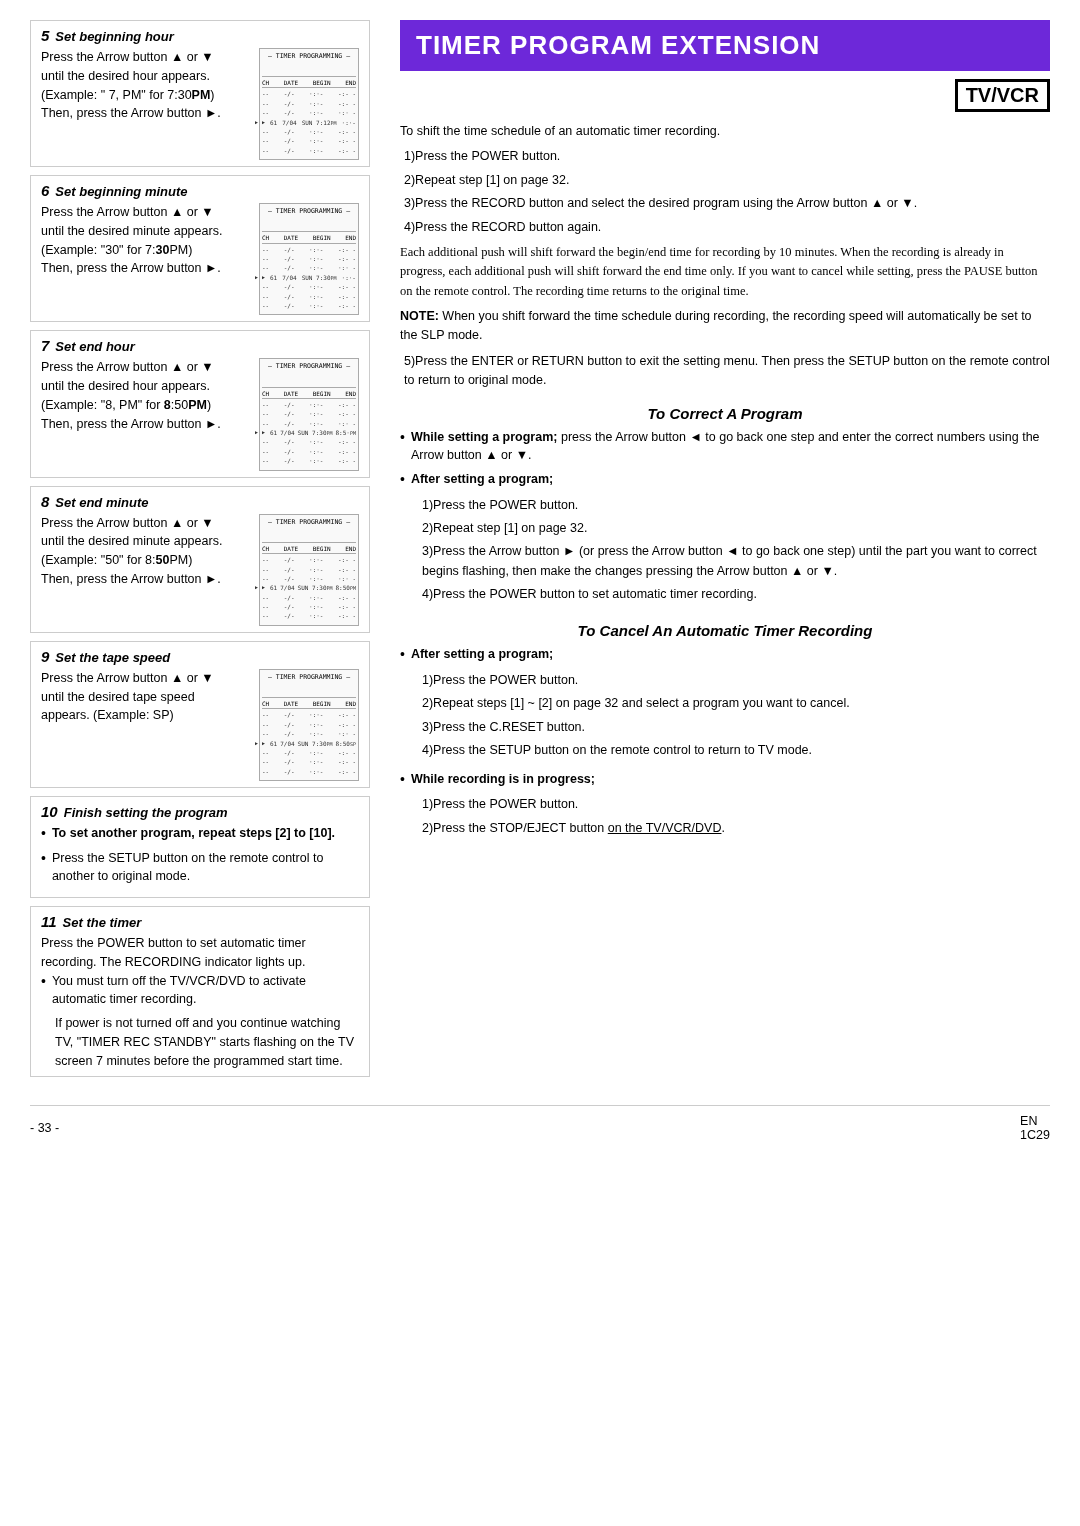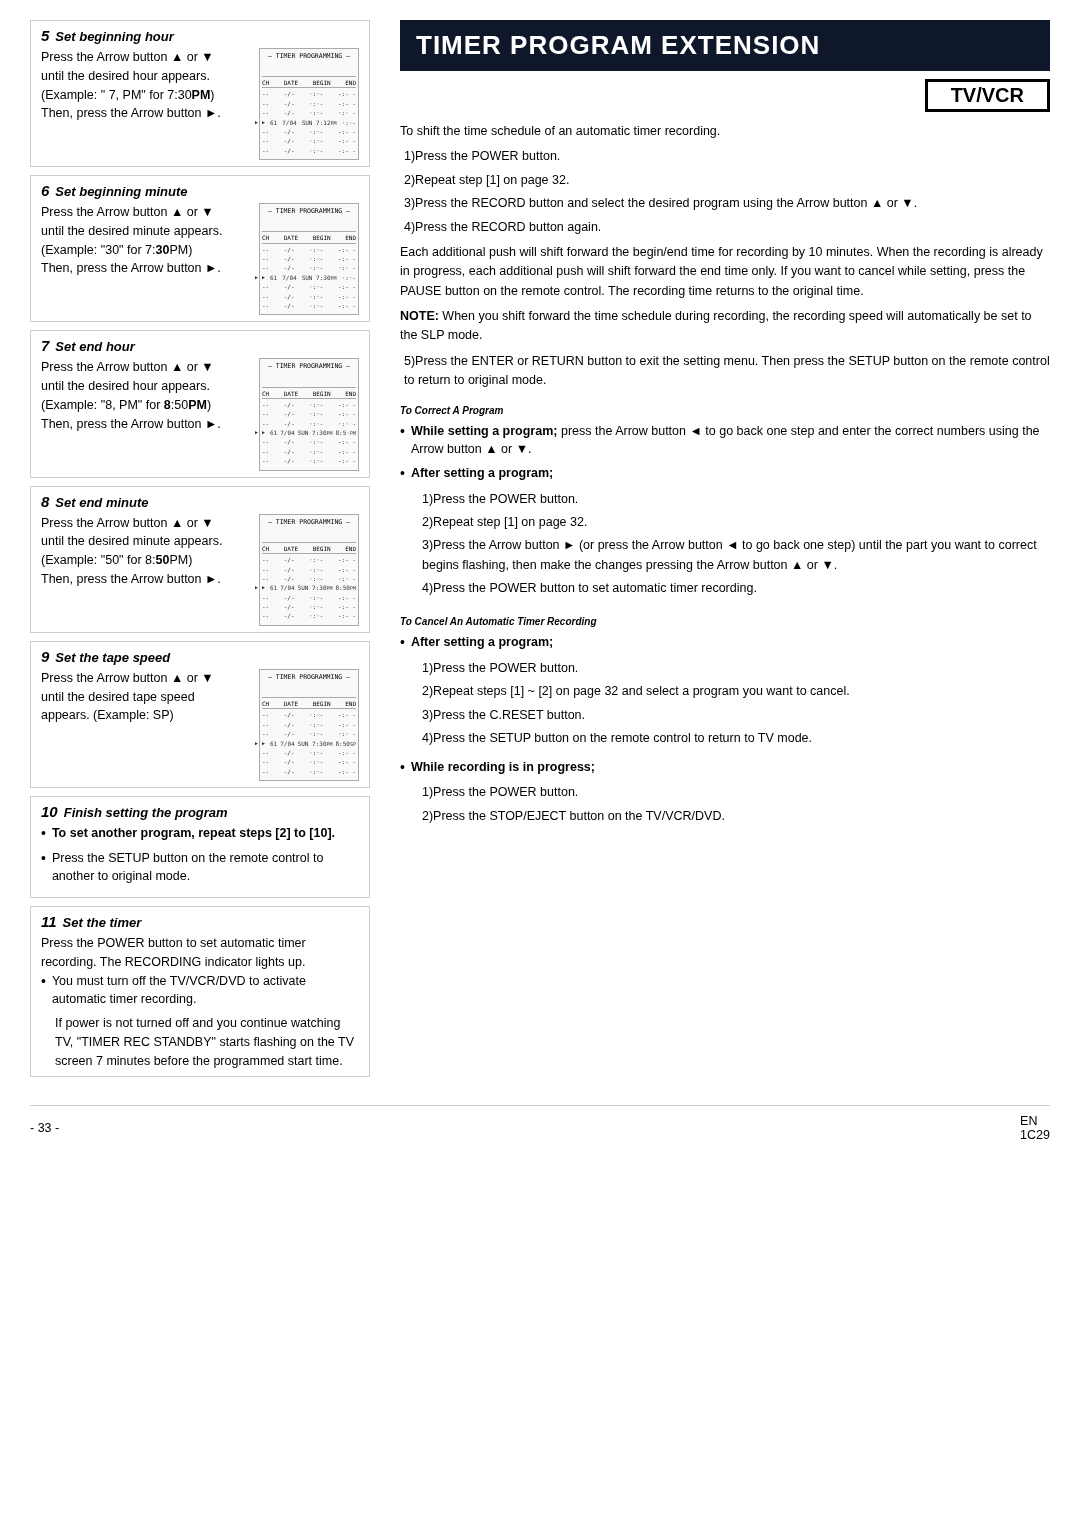--- a/index.html
+++ b/index.html
@@ -26,34 +26,34 @@
     }
 
     
     .right-col {
       flex: 1;
       padding-left: 10px;
     }
 
     
     .header-title {
-      background: #0f172a;
+      background: #6d28d9;
       color: #fff;
       font-size: 26px;
       font-weight: 900;
       letter-spacing: 1px;
       text-transform: uppercase;
       padding: 10px 16px;
       margin-bottom: 8px;
     }
 
     .tv-vcr-badge {
       border: 3px solid #000;
       display: inline-block;
-      padding: 2px 23px;
+      padding: 2px 8px;
       font-size: 20px;
       font-weight: 900;
       float: right;
       margin-bottom: 10px;
     }
 
     .clearfix::after { content: ''; display: block; clear: both; }
 
     
     .step-box {
@@ -134,22 +134,23 @@
       content: '▶';
       position: absolute;
       left: -7px;
       font-size: 5px;
     }
 
     
     .section-title {
       font-style: italic;
       font-weight: bold;
-      font-size: 10px;
+      font-size: 15px;
       margin: 14px 0 6px 0;
+      text-align: center;
     }
 
     
     .right-col p {
       font-size: 12.5px;
       line-height: 1.55;
       margin-bottom: 6px;
     }
 
     .right-col .numbered-item {
@@ -177,21 +178,21 @@
     .page-footer {
       display: flex;
       justify-content: space-between;
       align-items: center;
       margin-top: 20px;
       font-size: 12.5px;
       border-top: 1px solid #ccc;
       padding-top: 8px;
     }
 
-    .underline { }
+    .underline { text-decoration: underline; }
 
     b { font-weight: bold; }
     i { font-style: italic; }
   </style>
 </head>
 <body>
 
 <div class="page-container">
 
   <div class="left-col">
@@ -568,21 +569,21 @@
       <span class="tv-vcr-badge">TV/VCR</span>
     </div>
 
     <p>To shift the time schedule of an automatic timer recording.</p>
 
     <p class="numbered-item">1)Press the POWER button.</p>
     <p class="numbered-item">2)Repeat step [1] on page 32.</p>
     <p class="numbered-item">3)Press the RECORD button and select the desired program using the Arrow button ▲ or ▼.</p>
     <p class="numbered-item">4)Press the RECORD button again.</p>
 
-    <p style="margin-top:6px;">Each additional push will shift forward the begin/end time for recording by 10 minutes. When the recording is already in progress, each additional push will shift forward the end time only. If you want to cancel while setting, press the PAUSE button on the remote control. The recording time returns to the original time.</p>
+    <p style="margin-top:6px;font-family:Liberation Serif, serif;">Each additional push will shift forward the begin/end time for recording by 10 minutes. When the recording is already in progress, each additional push will shift forward the end time only. If you want to cancel while setting, press the PAUSE button on the remote control. The recording time returns to the original time.</p>
 
     <p style="margin-top:6px;"><b>NOTE:</b> When you shift forward the time schedule during recording, the recording speed will automatically be set to the SLP mode.</p>
 
     <p class="numbered-item" style="margin-top:6px;">5)Press the ENTER or RETURN button to exit the setting menu. Then press the SETUP button on the remote control to return to original mode.</p>
 
     <div class="section-title"><i>To Correct A Program</i></div>
 
     <div class="bullet-item">
       <span class="bullet-dot">•</span>
       <span><b>While setting a program;</b> press the Arrow button ◄ to go back one step and enter the correct numbers using the Arrow button ▲ or ▼.</span>

